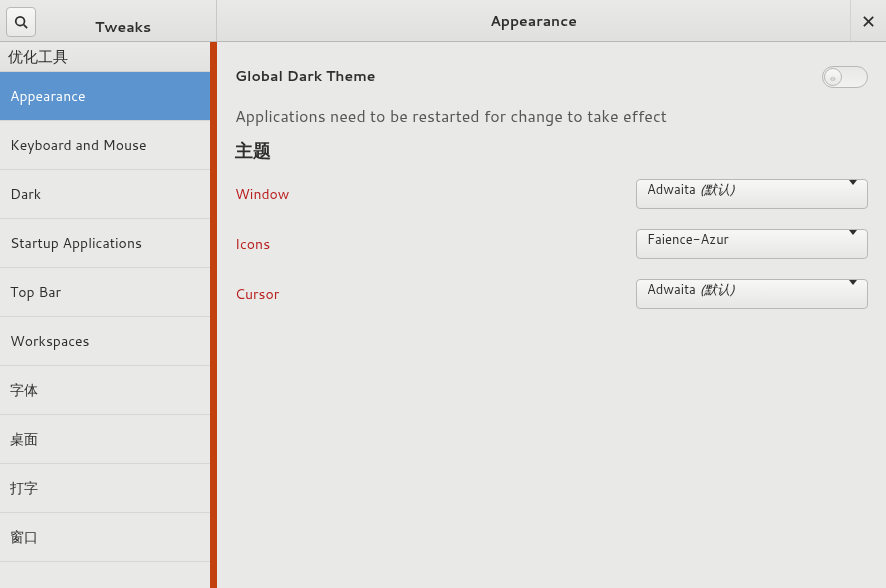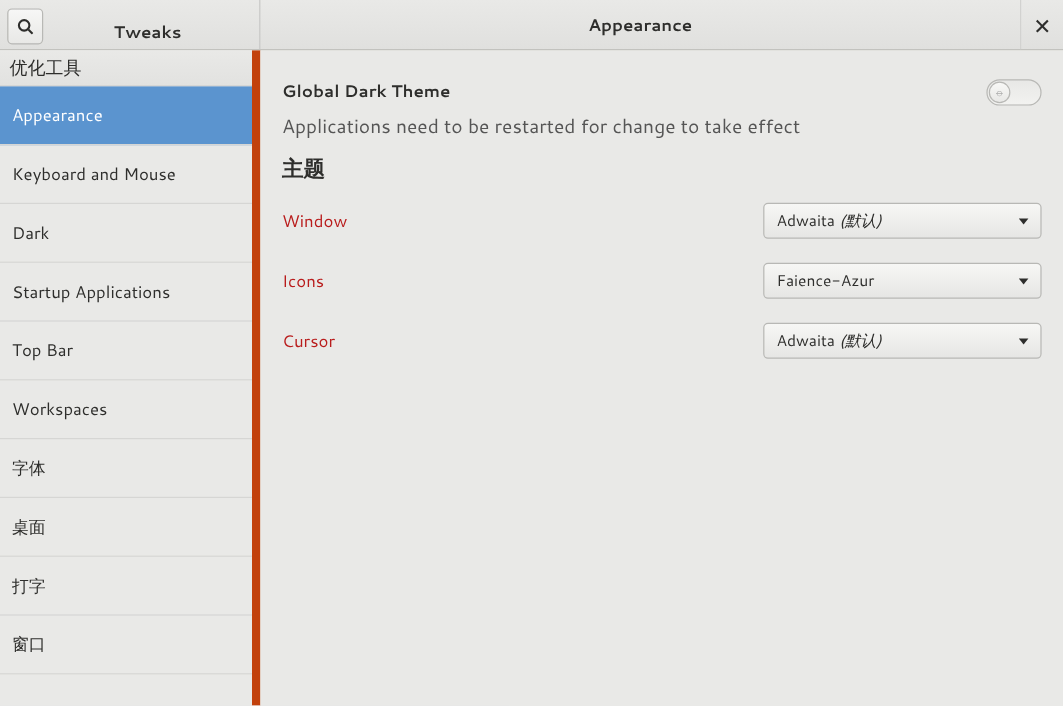--- a/index.html
+++ b/index.html
@@ -76,21 +76,21 @@
       flex: 1;
       padding: 24px 18px 18px 18px;
       background: #e9e9e7;
     }
     .dark-theme-row {
       display: flex;
       align-items: flex-start;
       margin-bottom: 8px;
     }
     .dark-theme-texts { flex: 1; }
-    .dark-theme-title { font-size: 14px; font-weight: bold; color: #2e2e2c; margin-bottom: 8px; }
+    .dark-theme-title { font-size: 14px; font-weight: bold; color: #2e2e2c; margin-bottom: 18px; }
     .dark-theme-sub { font-size: 16px; color: #555; }
     .toggle {
       width: 46px; height: 22px;
       border: 1px solid #b8b8b5;
       border-radius: 11px;
       background: linear-gradient(#e8e8e6, #f2f2f0);
       position: relative;
       cursor: pointer;
     }
     .toggle-knob {
@@ -112,21 +112,21 @@
       margin-bottom: 20px;
     }
     .setting-label { font-size: 14px; color: #b91c1c; flex: 1; }
     .dropdown {
       width: 232px;
       height: 30px;
       background: linear-gradient(#f7f7f5, #e6e6e4);
       border: 1px solid #b8b8b5;
       border-radius: 4px;
       display: flex;
-      align-items: center;
+      align-items: flex-start;
       padding: 0 10px;
       cursor: pointer;
       position: relative;
     }
     .dropdown-text { flex: 1; font-size: 13px; color: #2e2e2c; }
     .dropdown-text .default { font-style: italic; }
     .dropdown-arrow {
       width: 0; height: 0;
       border-left: 4px solid transparent;
       border-right: 4px solid transparent;

